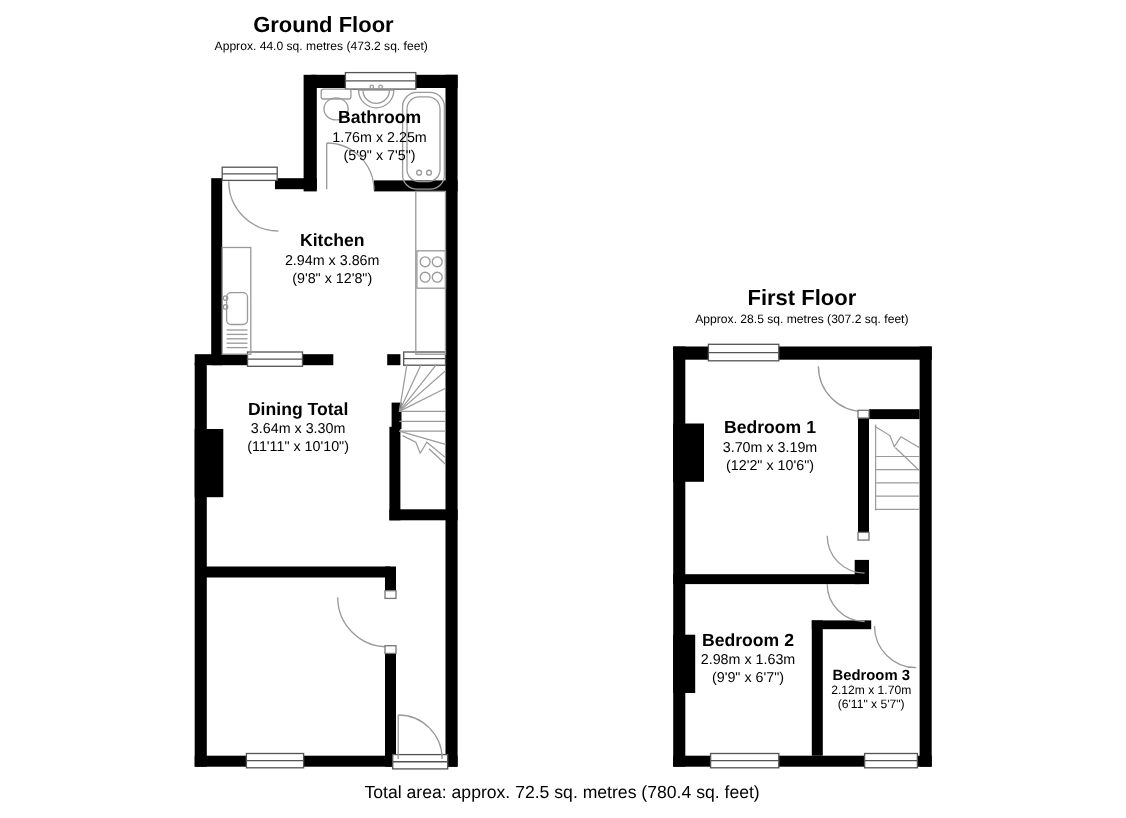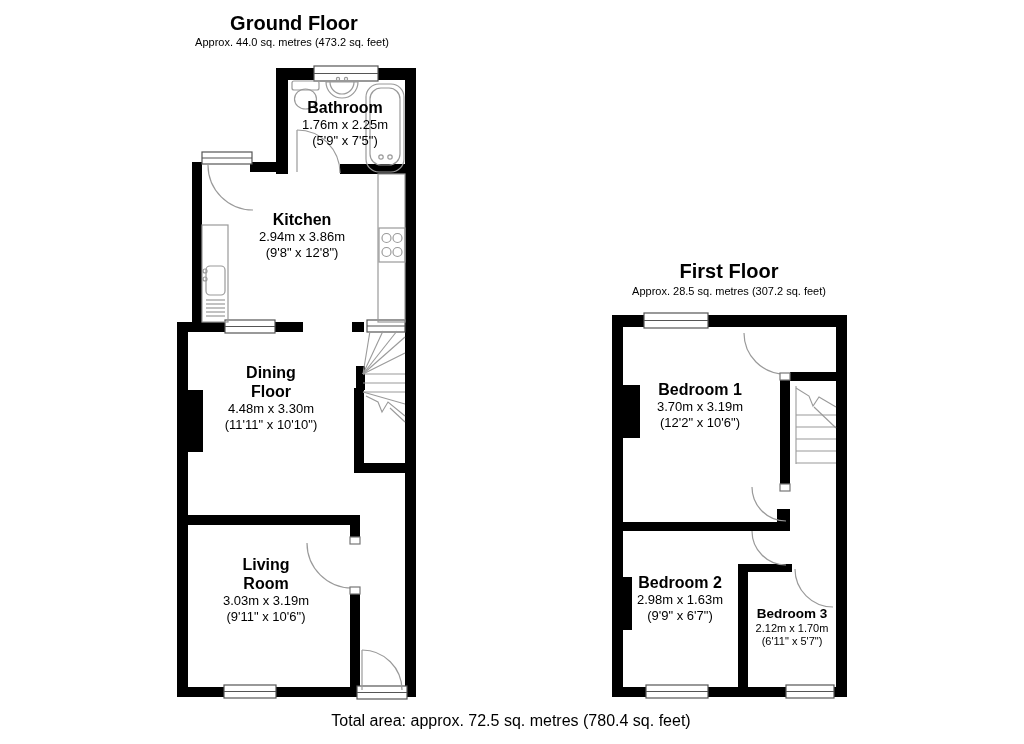--- a/index.html
+++ b/index.html
@@ -218,30 +218,25 @@
     <div class="dim">(5'9" x 7'5")</div>
   </div>
 
   <div class="label" style="left:302px;top:210px;">
     <div class="name">Kitchen</div>
     <div class="dim">2.94m x 3.86m</div>
     <div class="dim">(9'8" x 12'8")</div>
   </div>
 
   <div class="label wrap" style="left:271px;top:363px;">
-    <div class="name">Dining Floor</div>
-    <div class="dim">4.48m x 3.30m</div>
+    <div class="name">Dining Total</div>
+    <div class="dim">3.64m x 3.30m</div>
     <div class="dim">(11'11" x 10'10")</div>
   </div>
 
-  <div class="label wrap" style="left:266px;top:555px;">
-    <div class="name">Living Room</div>
-    <div class="dim">3.03m x 3.19m</div>
-    <div class="dim">(9'11" x 10'6")</div>
-  </div>
 
   <div class="floor-title" style="left:729px;top:260px;">First Floor</div>
   <div class="floor-subtitle" style="left:729px;top:285px;">Approx. 28.5 sq. metres (307.2 sq. feet)</div>
 
   <div class="label" style="left:700px;top:380px;">
     <div class="name">Bedroom 1</div>
     <div class="dim">3.70m x 3.19m</div>
     <div class="dim">(12'2" x 10'6")</div>
   </div>
 

